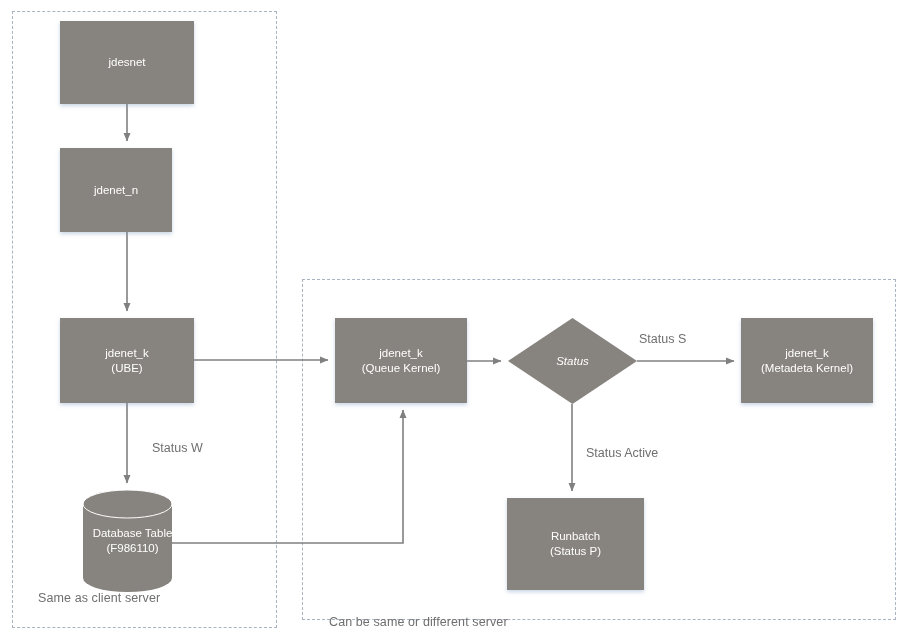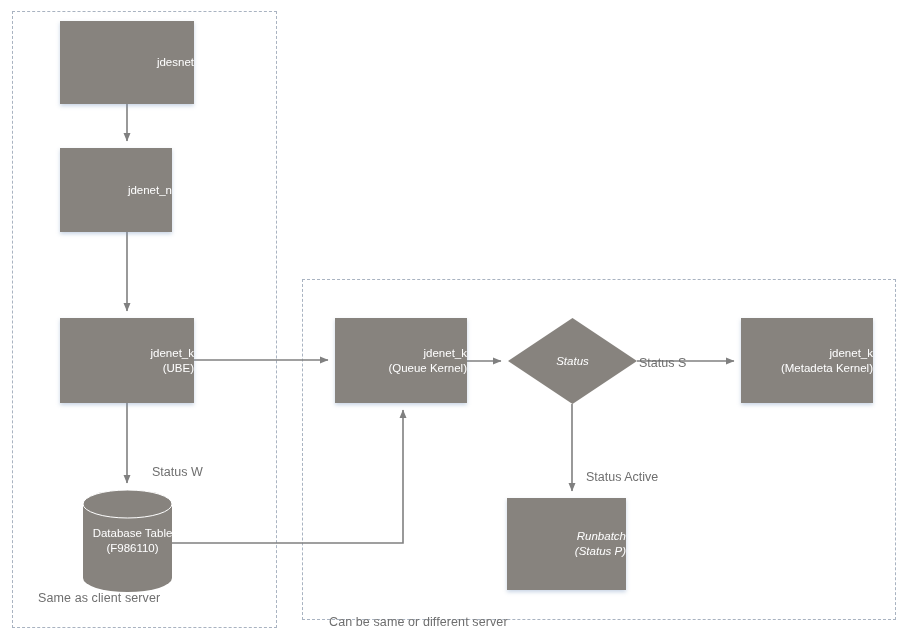--- a/index.html
+++ b/index.html
@@ -29,21 +29,21 @@
     font-size: 12.5px;
     white-space: nowrap;
     letter-spacing: 0.1px;
   }
   .node {
     position: absolute;
     background: #87837e;
     color: #ffffff;
     display: flex;
     flex-direction: column;
-    align-items: flex-end;
+    align-items: center;
     justify-content: center;
     font-size: 11.5px;
     line-height: 15px;
     text-align: center;
     box-shadow: 0 2px 4px rgba(120,150,190,0.40);
     box-sizing: border-box;
   }
   .node .ln { display: block; white-space: nowrap; }
 
   .diamond-wrap {
@@ -93,21 +93,20 @@
     top: 0;
     width: 913px;
     height: 637px;
     pointer-events: none;
   }
   .edge-label {
     position: absolute;
     color: #6f6f6f;
     font-size: 12.5px;
     white-space: nowrap;
-    margin-top: 24px;
   }
 </style>
 </head>
 <body>
 
 <div id="canvas">
 
   <div class="zone" style="left:12px; top:11px; width:265px; height:617px;"></div>
   <div class="zone" style="left:302px; top:279px; width:594px; height:341px;"></div>
 
@@ -167,21 +166,21 @@
       <polygon points="64.5,0 129,43 64.5,86 0,43" fill="#87837e"></polygon>
     </svg>
     <div class="diamond-label">Status</div>
   </div>
 
   <div class="node" style="left:741px; top:318px; width:132px; height:85px;">
     <span class="ln">jdenet_k</span>
     <span class="ln">(Metadeta Kernel)</span>
   </div>
 
-  <div class="node" style="left:507px; top:498px; width:119px; height:92px;font-style:italic;">
+  <div class="node" style="left:507px; top:498px; width:137px; height:92px;">
     <span class="ln">Runbatch</span>
     <span class="ln">(Status P)</span>
   </div>
 
   <div class="cyl" style="left:83px; top:490px; width:99px; height:102px;">
     <svg width="89" height="102" viewBox="0 0 89 102" xmlns="http://www.w3.org/2000/svg">
       <path d="M0,14 L0,88 A44.5,14 0 0 0 89,88 L89,14 Z" fill="#87837e"></path>
       <ellipse cx="44.5" cy="14" rx="44.5" ry="14" fill="#87837e" stroke="#ffffff" stroke-width="1"></ellipse>
     </svg>
     <div class="cyl-label">

